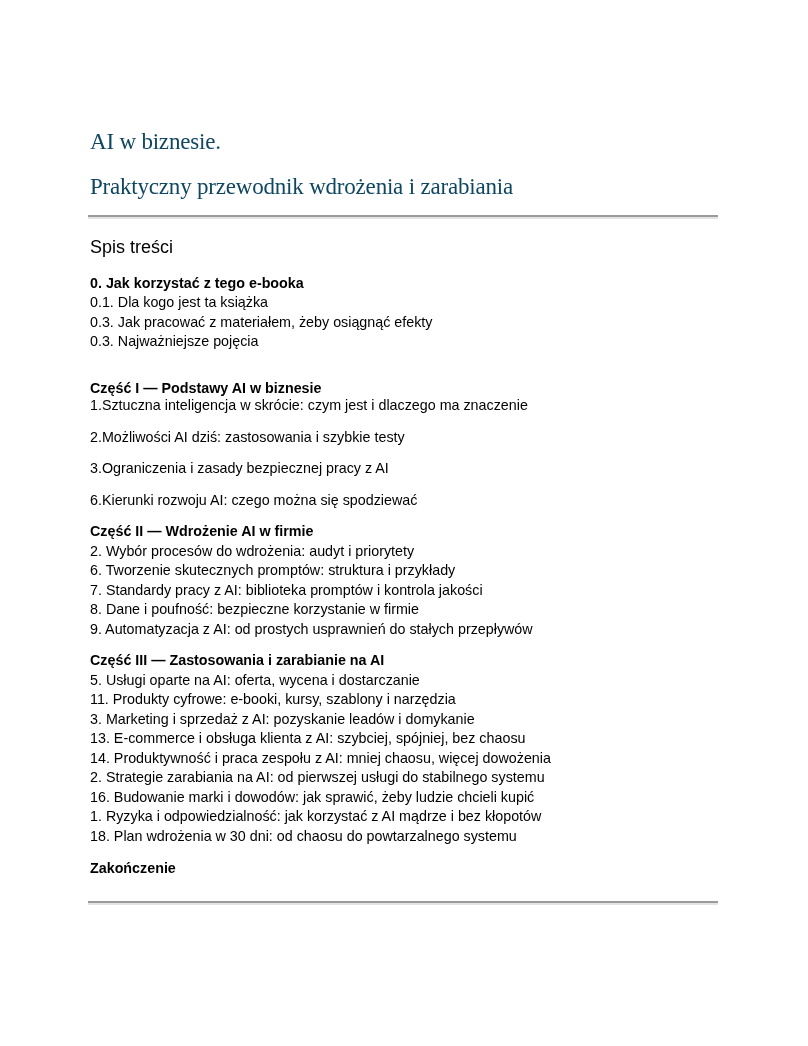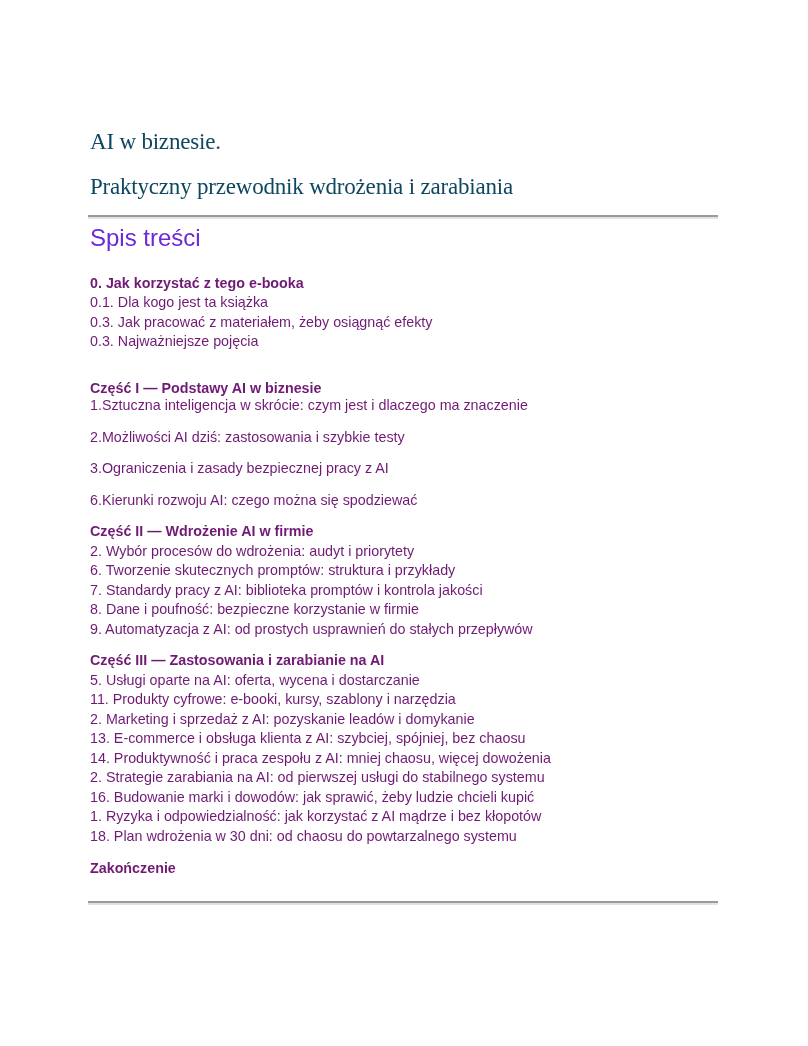--- a/index.html
+++ b/index.html
@@ -39,33 +39,33 @@
       width: 630px;
       height: 0;
       border-top: 2px solid #9a9a9a;
       border-bottom: 2px solid #e3e3e3;
     }
     #divider-top { top: 215px; }
     #divider-bottom { top: 901px; }
     .toc-heading {
       position: absolute;
       left: 0;
-      top: 226px;
-      font-size: 24px;
-      color: #6d28d9;
+      top: 235px;
+      font-size: 18px;
+      color: #000000;
       line-height: 24px;
       white-space: nowrap;
     }
     .toc-line {
       position: absolute;
       left: 0;
       font-size: 14.3px;
       line-height: 18px;
       white-space: nowrap;
-      color: #701a75;
+      color: #000000;
     }
     .toc-line.bold {
       font-weight: bold;
     }
   </style>
 </head>
 <body>
 
 <div class="page">
   <div id="title1" class="title-line">AI w biznesie.</div>
@@ -89,21 +89,21 @@
   <div class="toc-line bold" style="top:522px">Część II — Wdrożenie AI w firmie</div>
   <div class="toc-line" style="top:542px">2. Wybór procesów do wdrożenia: audyt i priorytety</div>
   <div class="toc-line" style="top:561px">6. Tworzenie skutecznych promptów: struktura i przykłady</div>
   <div class="toc-line" style="top:581px">7. Standardy pracy z AI: biblioteka promptów i kontrola jakości</div>
   <div class="toc-line" style="top:600px">8. Dane i poufność: bezpieczne korzystanie w firmie</div>
   <div class="toc-line" style="top:620px">9. Automatyzacja z AI: od prostych usprawnień do stałych przepływów</div>
 
   <div class="toc-line bold" style="top:651px">Część III — Zastosowania i zarabianie na AI</div>
   <div class="toc-line" style="top:671px">5. Usługi oparte na AI: oferta, wycena i dostarczanie</div>
   <div class="toc-line" style="top:690px">11. Produkty cyfrowe: e-booki, kursy, szablony i narzędzia</div>
-  <div class="toc-line" style="top:710px">2. Marketing i sprzedaż z AI: pozyskanie leadów i domykanie</div>
+  <div class="toc-line" style="top:710px">3. Marketing i sprzedaż z AI: pozyskanie leadów i domykanie</div>
   <div class="toc-line" style="top:729px">13. E-commerce i obsługa klienta z AI: szybciej, spójniej, bez chaosu</div>
   <div class="toc-line" style="top:749px">14. Produktywność i praca zespołu z AI: mniej chaosu, więcej dowożenia</div>
   <div class="toc-line" style="top:768px">2. Strategie zarabiania na AI: od pierwszej usługi do stabilnego systemu</div>
   <div class="toc-line" style="top:788px">16. Budowanie marki i dowodów: jak sprawić, żeby ludzie chcieli kupić</div>
   <div class="toc-line" style="top:807px">1. Ryzyka i odpowiedzialność: jak korzystać z AI mądrze i bez kłopotów</div>
   <div class="toc-line" style="top:827px">18. Plan wdrożenia w 30 dni: od chaosu do powtarzalnego systemu</div>
 
   <div class="toc-line bold" style="top:859px">Zakończenie</div>
 
   <div id="divider-bottom" class="divider"></div>

